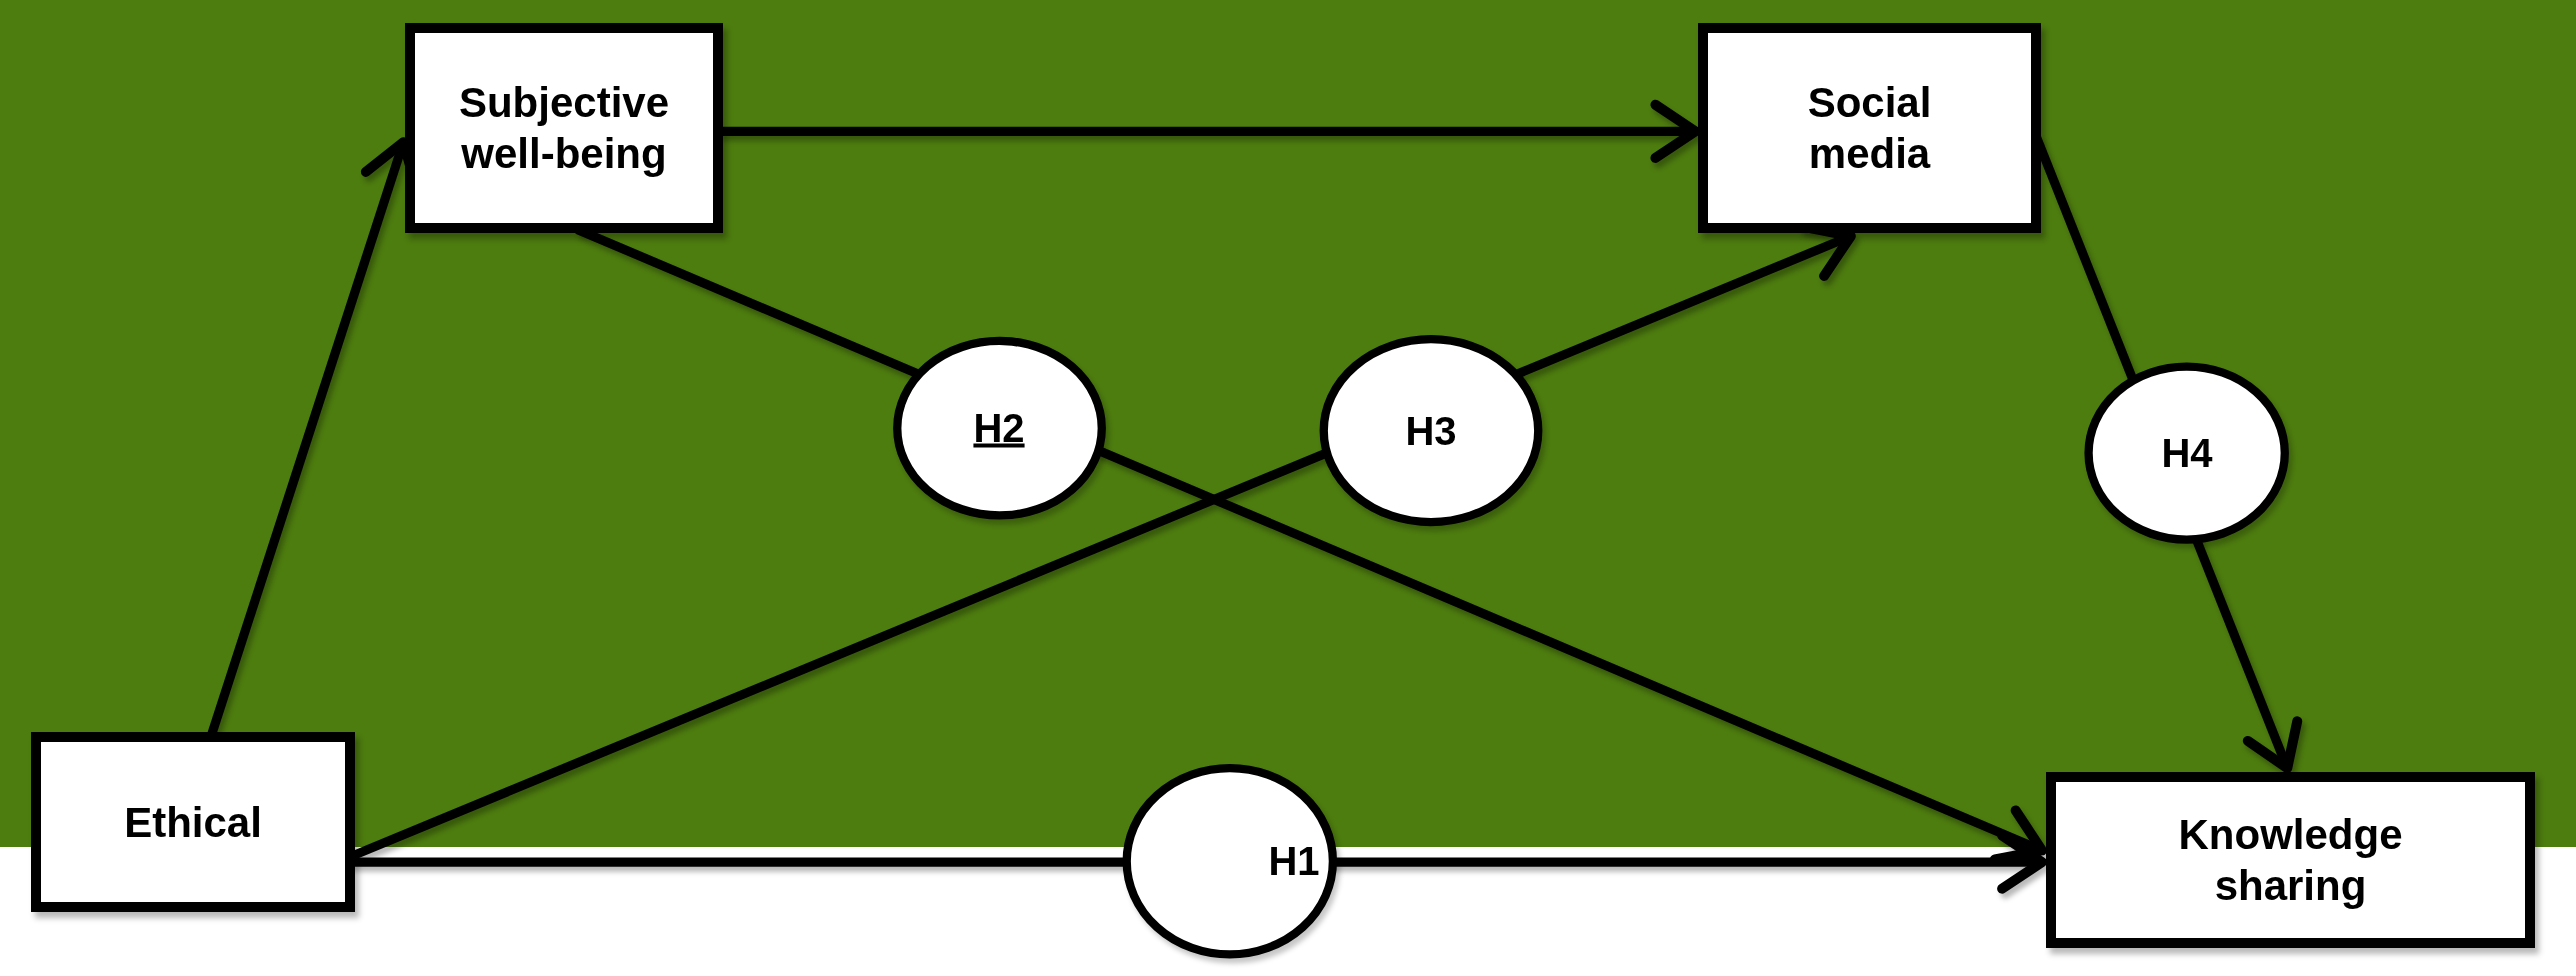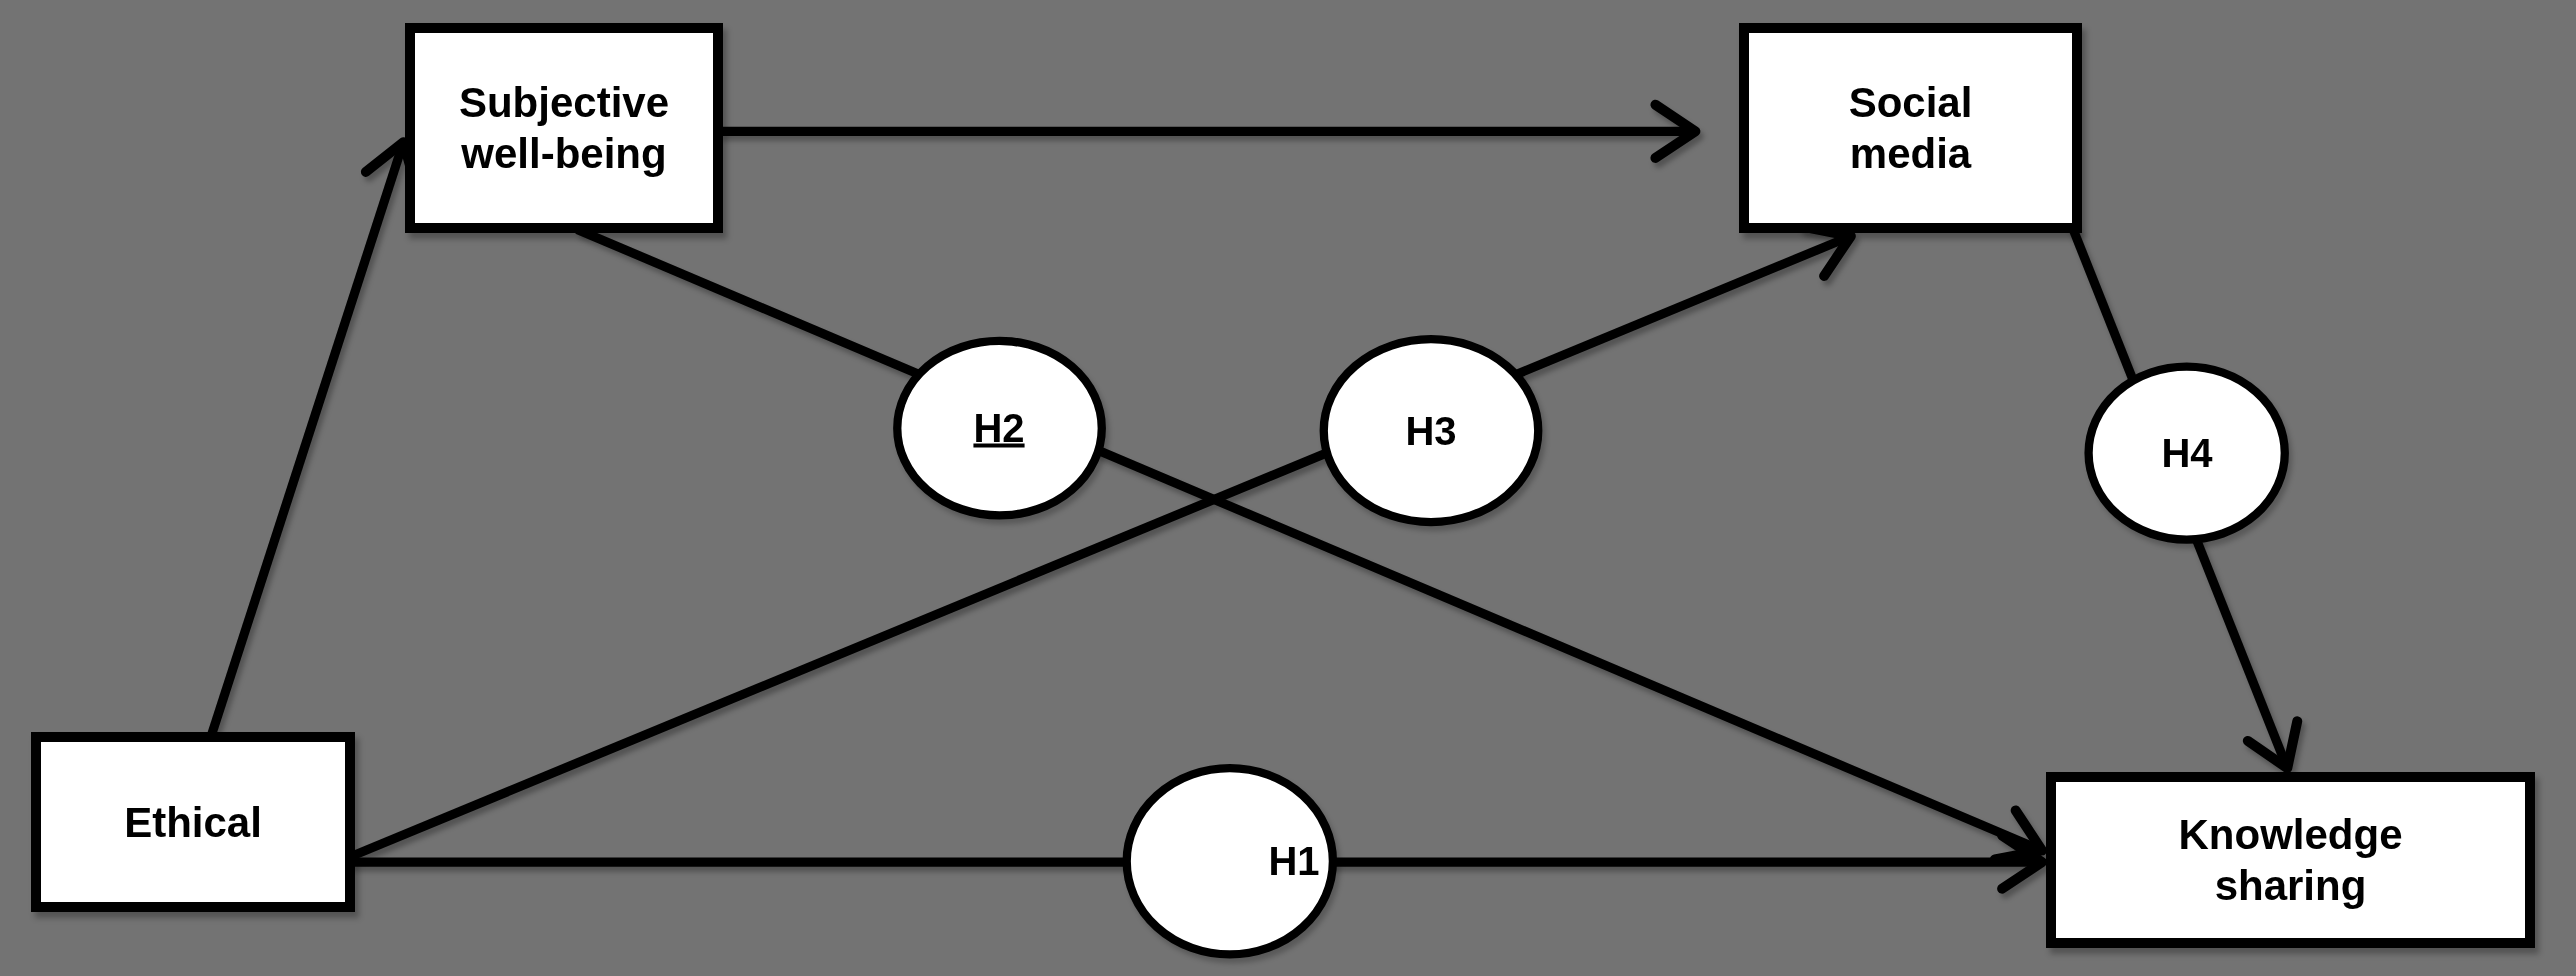--- a/index.html
+++ b/index.html
@@ -7,22 +7,22 @@
     margin: 0;
     padding: 0;
     background: #ffffff;
     width: 2576px;
     height: 976px;
     overflow: hidden;
   }
   .canvas {
     position: relative;
     width: 2576px;
-    height: 976px;
-    background: #737373;
+    height: 847px;
+    background: #4d7c0f;
     font-family: "Liberation Sans", sans-serif;
   }
   .canvas svg {
     position: absolute;
     left: 0;
     top: 0;
     width: 2576px;
     height: 976px;
   }
   .edges-layer {
@@ -83,21 +83,21 @@
       <ellipse cx="1721" cy="518" rx="129" ry="110"></ellipse>
       <ellipse cx="2630" cy="545" rx="118" ry="104"></ellipse>
     </g>
   </svg>
 
   <div class="node" style="left:405px; top:23px; width:318px; height:210px;">
     <div>Subjective</div>
     <div>well-being</div>
   </div>
 
-  <div class="node" style="left:1698px; top:23px; width:343px; height:210px;margin-left:41px;">
+  <div class="node" style="left:1698px; top:23px; width:343px; height:210px;">
     <div>Social</div>
     <div>media</div>
   </div>
 
   <div class="node" style="left:31px; top:732px; width:324px; height:180px;">
     <div>Ethical</div>
   </div>
 
   <div class="node" style="left:2046px; top:772px; width:489px; height:176px;">
     <div>Knowledge</div>

